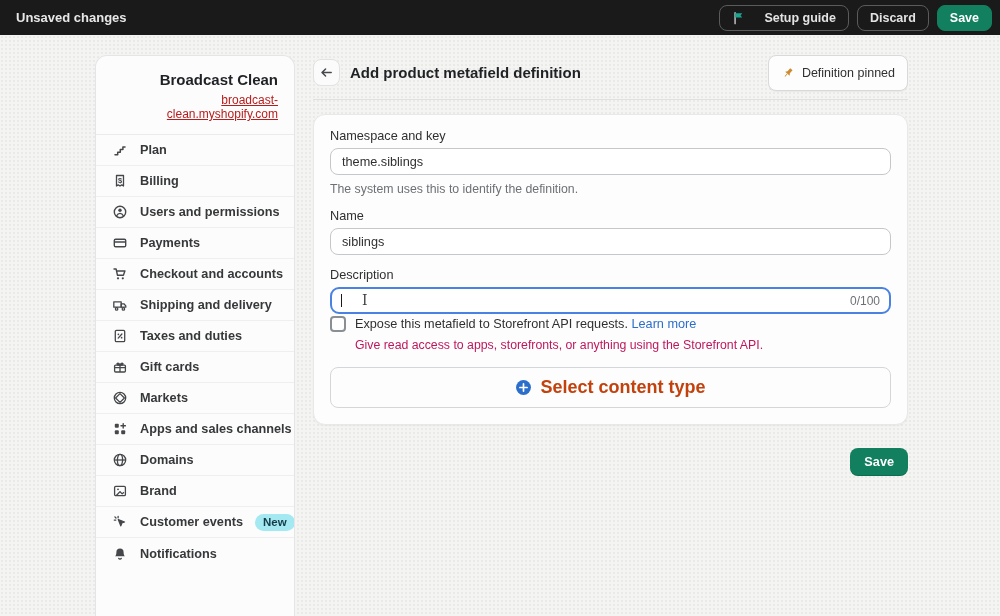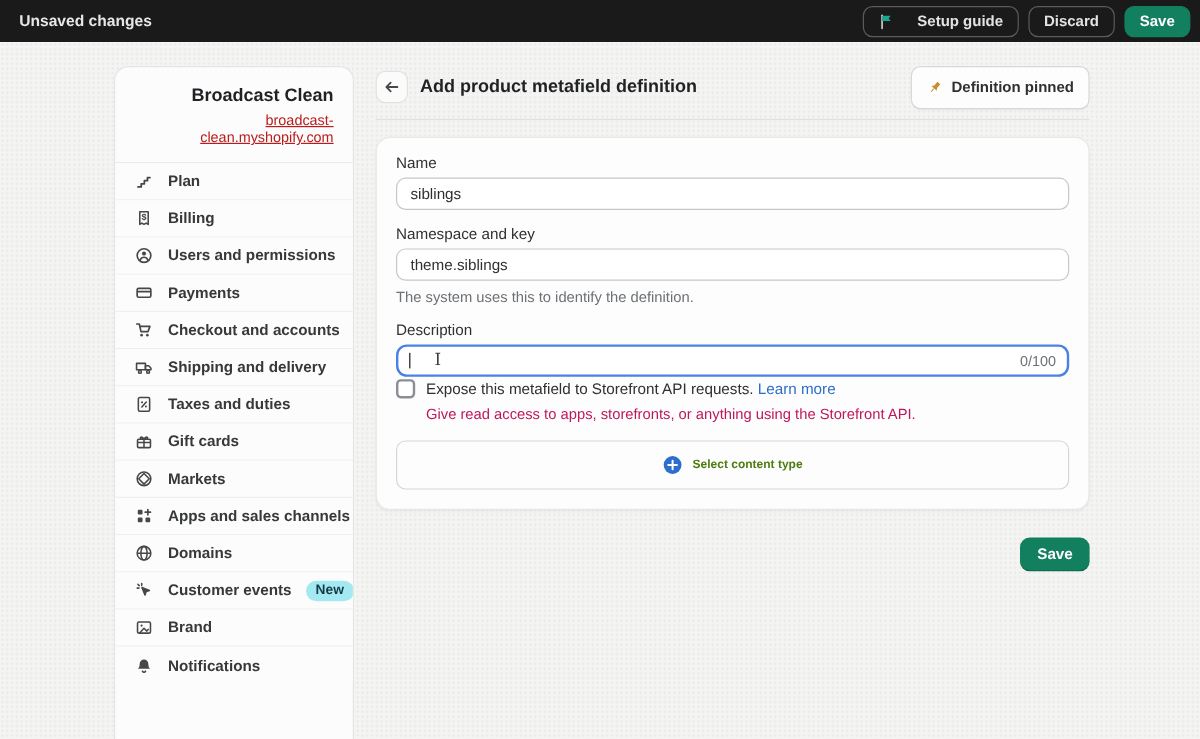--- a/index.html
+++ b/index.html
@@ -57,21 +57,21 @@
   .main { position:absolute; left:313px; top:24px; width:595px; }
   .main-header { display:flex; align-items:center; height:27px; }
   .back-btn {
     width:27px; height:27px; border:1px solid #e2e2e2; border-radius:8px;
     background:#fbfbfb; display:flex; align-items:center; justify-content:center; cursor:pointer;
   }
   .page-title { margin-left:10px; font-size:15px; font-weight:700; color:#1f2124; }
   .pinned-btn {
     margin-left:auto; height:27px; display:inline-flex; align-items:center; gap:7px;
     background:#fdfdfd; border:1px solid #d9d9d9; border-radius:8px;
-    padding:17px 12px; font-size:12.5px; font-weight:700; color:#303030; cursor:pointer;
+    padding:17px 12px; font-size:12.5px; font-weight:400; color:#303030; cursor:pointer;
     box-shadow:0 1px 0 rgba(0,0,0,0.04);
   }
   .main-divider { height:1px; background:#e0e0de; margin-top:13px; }
   
   .card {
     margin-top:14px; background:#fdfdfd; border:1px solid #e8e8e8;
     border-radius:12px; padding:14px 16px 16px 16px;
     box-shadow:0 1px 2px rgba(0,0,0,0.04);
   }
   .field-label { font-size:12.7px; color:#303030; margin-bottom:5px; }
@@ -99,21 +99,21 @@
     background:#fff; cursor:pointer; flex:0 0 16px; margin-top:0;
   }
   .checkbox-label { font-size:12.7px; color:#303030; line-height:16px; }
   .link { color:#2c6ecb; text-decoration:none; cursor:pointer; }
   .checkbox-help { margin:6px 0 0 25px; font-size:12.3px; color:#be185d; }
   .select-type {
     margin-top:15px; height:41px; border:1px solid #d4d7da; border-radius:8px;
     background:#fdfdfd; display:flex; align-items:center; justify-content:center; gap:8px;
     cursor:pointer;
   }
-  .select-type-label { font-size:10px; font-weight:700; color:#4d7c0f; }
+  .select-type-label { font-size:18px; font-weight:700; color:#c2410c; }
   .save-row { display:flex; justify-content:flex-end; margin-top:23px; }
   .save-btn {
     background:#127f5f; color:#fff; border:none; border-radius:8px;
     height:28px; padding:0 14px; font-size:12.7px; font-weight:600;
     font-family:"Liberation Sans",sans-serif; cursor:pointer;
     box-shadow:inset 0 -1px 0 rgba(0,0,0,0.15);
   }
   svg { display:block; }
 </style>
 </head>
@@ -251,37 +251,37 @@
           <svg width="16" height="16" viewBox="0 0 16 16" fill="none" stroke="#45474a" stroke-width="1.3">
             <circle cx="8" cy="8" r="5.7"></circle>
             <ellipse cx="8" cy="8" rx="2.6" ry="5.7"></ellipse>
             <path d="M2.3 8h11.4"></path>
           </svg>
         </span>
       <span class="side-label">Domains</span>
     </div>
     <div class="side-item">
       <span class="icon">
-          <svg width="16" height="16" viewBox="0 0 16 16" fill="none" stroke="#45474a" stroke-width="1.3" stroke-linecap="round" stroke-linejoin="round">
-            <path d="M6.3 5.5 12.5 8l-2.7 1-1 2.8z" fill="#45474a"></path>
-            <path d="M2.9 2.9 4 4M2.3 6.1h1.5M6.1 2.3v1.5"></path>
-          </svg>
-        </span>
-      <span class="side-label">Customer events</span>
-      <span class="badge-new">New</span>
-    </div>
-    <div class="side-item">
-      <span class="icon">
           <svg width="16" height="16" viewBox="0 0 16 16" fill="none" stroke="#45474a" stroke-width="1.3" stroke-linejoin="round">
             <rect x="2.6" y="3.4" width="10.8" height="9.2" rx="1.2"></rect>
             <path d="M4.4 12.5 8 8.6l2.2 2.3 1.7-1.7"></path>
             <circle cx="6" cy="6.3" r=".9" fill="#45474a" stroke="none"></circle>
           </svg>
         </span>
       <span class="side-label">Brand</span>
+    </div>
+    <div class="side-item">
+      <span class="icon">
+          <svg width="16" height="16" viewBox="0 0 16 16" fill="none" stroke="#45474a" stroke-width="1.3" stroke-linecap="round" stroke-linejoin="round">
+            <path d="M6.3 5.5 12.5 8l-2.7 1-1 2.8z" fill="#45474a"></path>
+            <path d="M2.9 2.9 4 4M2.3 6.1h1.5M6.1 2.3v1.5"></path>
+          </svg>
+        </span>
+      <span class="side-label">Customer events</span>
+      <span class="badge-new">New</span>
     </div>
     <div class="side-item">
       <span class="icon">
           <svg width="16" height="16" viewBox="0 0 16 16" fill="none" stroke="#45474a" stroke-width="1.3" stroke-linecap="round">
             <path d="M8 2.6a3.6 3.6 0 0 1 3.6 3.6c0 2.7.8 3.6 1.4 4.1H3c.6-.5 1.4-1.4 1.4-4.1A3.6 3.6 0 0 1 8 2.6z" fill="#45474a" stroke="none"></path>
             <path d="M6.7 12.3a1.4 1.4 0 0 0 2.6 0"></path>
           </svg>
         </span>
       <span class="side-label">Notifications</span>
     </div>
@@ -309,28 +309,28 @@
         </span>
         <span>Definition pinned</span>
       </button>
     </div>
 
     <div class="main-divider"></div>
 
     <div class="card">
 
       <div class="field">
-        <div class="field-label">Name</div>
-        <input class="text-input" type="text" value="siblings" style="">
-      </div>
-
-      <div class="field">
         <div class="field-label">Namespace and key</div>
         <input class="text-input" type="text" value="theme.siblings" style="">
         <div class="help-text">The system uses this to identify the definition.</div>
+      </div>
+
+      <div class="field">
+        <div class="field-label">Name</div>
+        <input class="text-input" type="text" value="siblings" style="">
       </div>
 
       <div class="field">
         <div class="field-label">Description</div>
         <div class="desc-wrap">
           <input class="desc-input" type="text" value="" style="">
           <span class="caret"></span>
           <span class="ibeam">I</span>
           <span class="char-count">0/100</span>
         </div>

